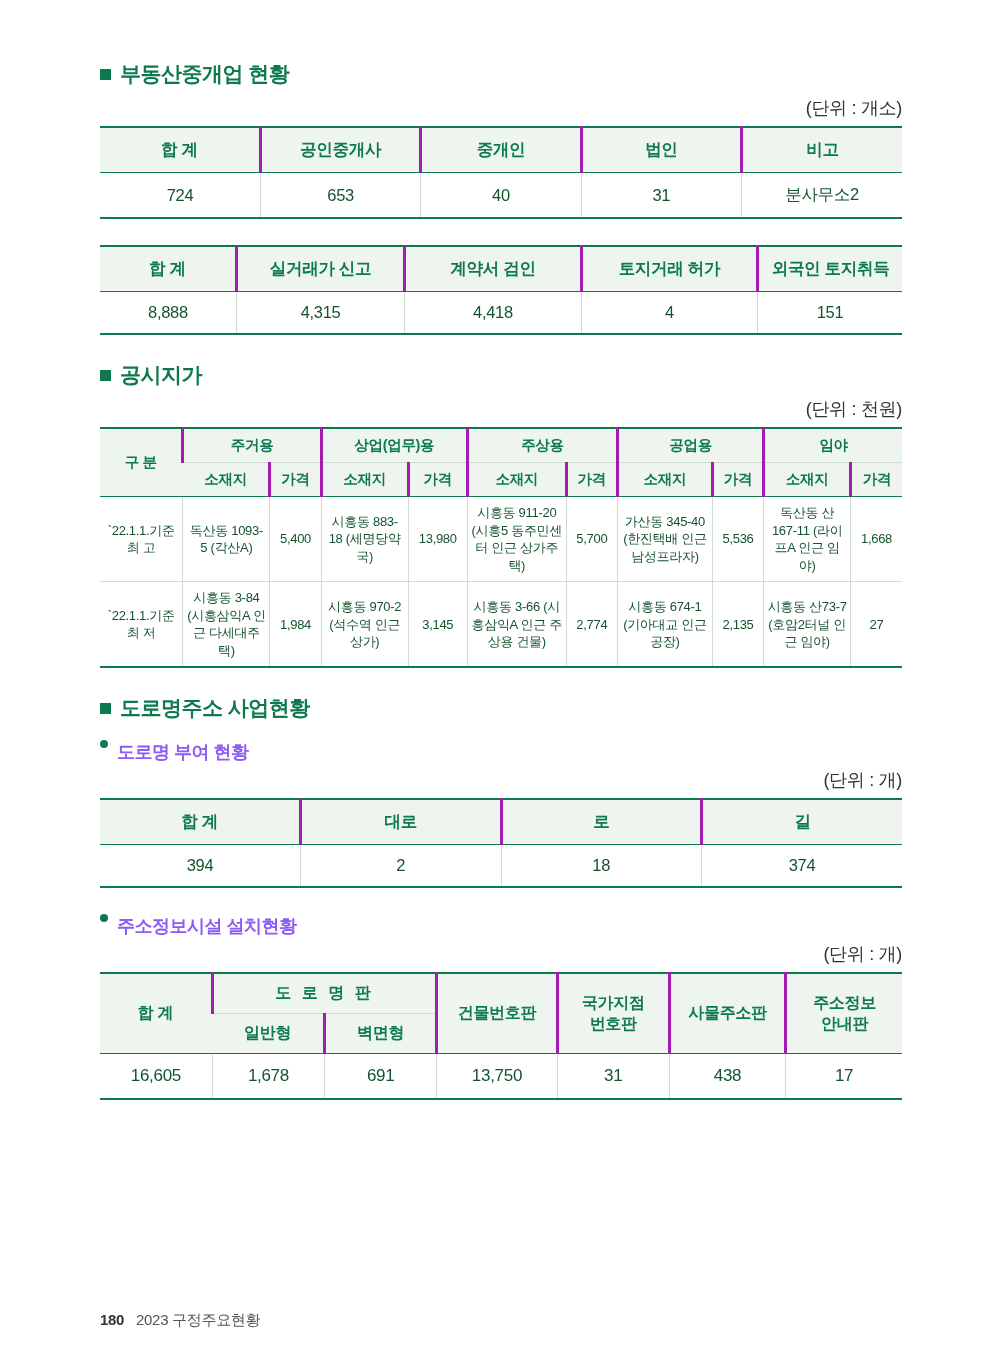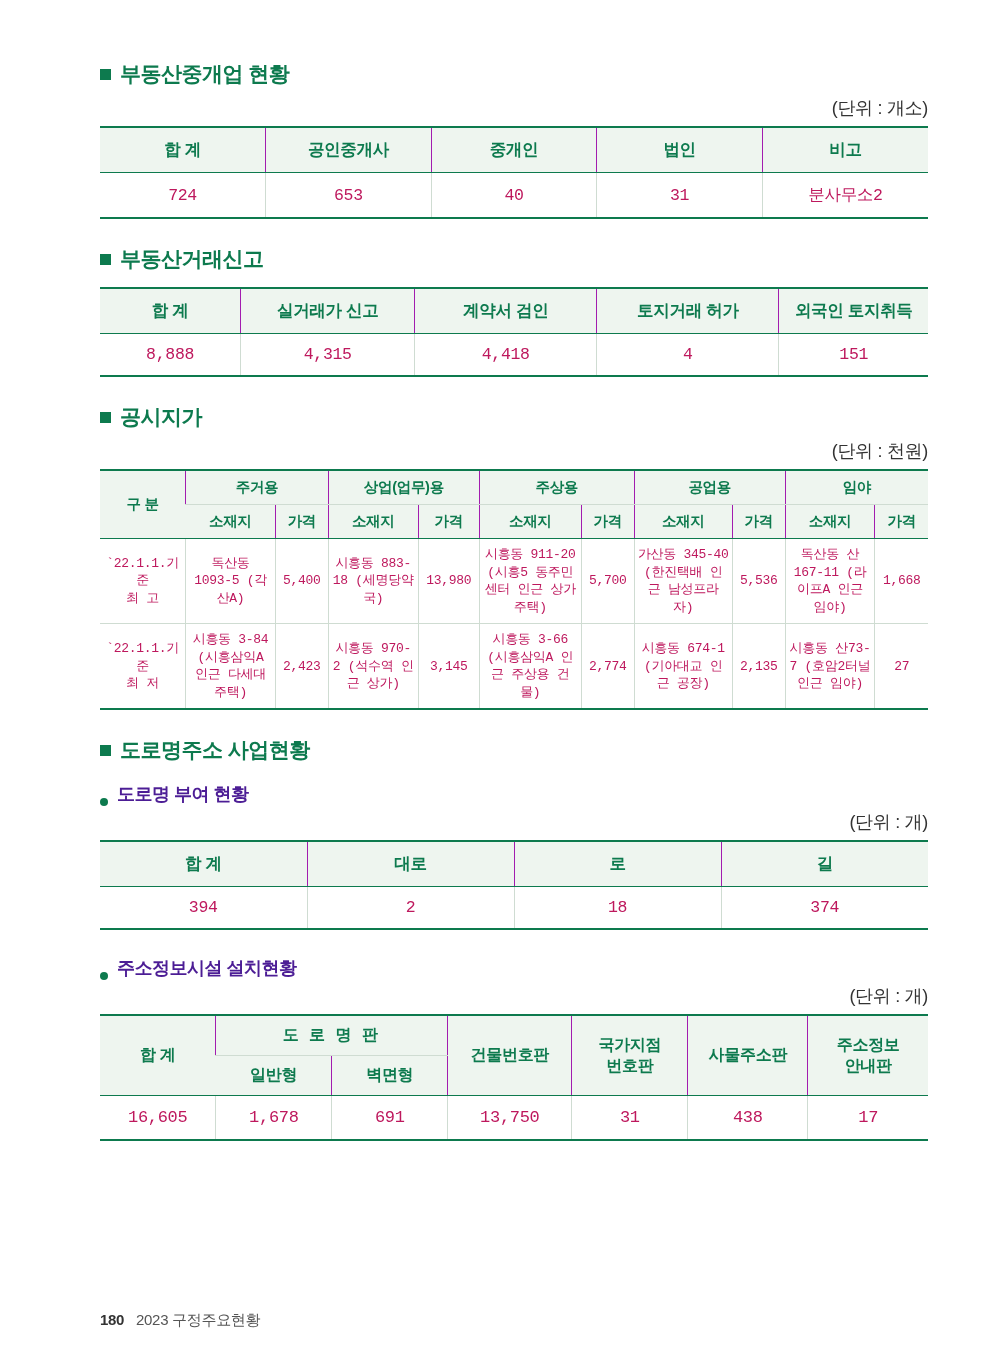--- a/index.html
+++ b/index.html
@@ -12,21 +12,21 @@
     background: #ffffff;
     font-family: "Liberation Sans", "DejaVu Sans", sans-serif;
     color: #1a1a1a;
     position: relative;
   }
   .page {
     position: relative;
     width: 1000px;
     height: 1358px;
     box-sizing: border-box;
-    padding: 60px 72px 0 100px;
+    padding: 60px 98px 0 100px;
   }
 
   
   .h-sec {
     display: flex;
     align-items: center;
     font-size: 21px;
     font-weight: bold;
     color: #0d7a4e;
     margin: 0 0 14px 0;
@@ -34,24 +34,24 @@
   }
   .h-sec .marker {
     width: 11px;
     height: 11px;
     background: #0d7a4e;
     margin-right: 9px;
     display: inline-block;
   }
   .h-sub {
     display: flex;
-    align-items: flex-end;
+    align-items: flex-start;
     font-size: 18px;
     font-weight: bold;
-    color: #4c1d95;
+    color: #8b5cf6;
     margin: 0 0 10px 0;
     letter-spacing: -0.5px;
   }
   .h-sub .dot {
     width: 8px;
     height: 8px;
     border-radius: 50%;
     background: #0d7a4e;
     margin-right: 9px;
     display: inline-block;
@@ -74,32 +74,31 @@
   table.tbl {
     border-top: 2px solid #0d7a4e;
     border-bottom: 2px solid #0d7a4e;
   }
   table.tbl th {
     background: #eef5ef;
     color: #0d7a4e;
     font-size: 16.5px;
     font-weight: bold;
     padding: 11px 4px;
-    border-left: 1px solid #a21caf;
+    border-left: 3px solid #a21caf;
     border-bottom: 1px solid #0d7a4e;
     letter-spacing: -0.3px;
   }
   table.tbl td {
     font-size: 16.5px;
     text-align: center;
     padding: 11px 4px;
     border-left: 1px solid #cfdcd2;
-    color: #be185d;
+    color: #14532d;
     letter-spacing: -0.3px;
-    font-family: Liberation Mono, monospace;
   }
   table.tbl th:first-child,
   table.tbl td:first-child {
     border-left: none;
   }
 
   
   table.gongsi th {
     font-size: 14.5px;
     padding: 7px 2px;
@@ -190,24 +189,20 @@
           <td>653</td>
           <td>40</td>
           <td>31</td>
           <td>분사무소2</td>
         </tr>
       </tbody>
     </table>
   </div>
 
   <div class="sec">
-    <div class="h-sec">
-      <span class="marker"></span>
-      <span>부동산거래신고</span>
-    </div>
     <table class="tbl">
       <colgroup>
         <col style="width:17%">
           <col style="width:21%">
           <col style="width:22%">
           <col style="width:22%">
           <col style="width:18%">
       </colgroup>
       <thead>
         <tr>
@@ -288,21 +283,21 @@
           <td class="nowrap">5,536</td>
           <td>독산동 산 167-11 (라이프A 인근 임야)</td>
           <td class="nowrap">1,668</td>
         </tr>
         <tr class="databody last">
           <td>
             <span>`22.1.1.기준</span><br>
             <span>최 저</span>
           </td>
           <td>시흥동 3-84 (시흥삼익A 인근 다세대주택)</td>
-          <td class="nowrap">2,423</td>
+          <td class="nowrap">1,984</td>
           <td>시흥동 970-2 (석수역 인근 상가)</td>
           <td class="nowrap">3,145</td>
           <td>시흥동 3-66 (시흥삼익A 인근 주상용 건물)</td>
           <td class="nowrap">2,774</td>
           <td>시흥동 674-1 (기아대교 인근 공장)</td>
           <td class="nowrap">2,135</td>
           <td>시흥동 산73-7 (호암2터널 인근 임야)</td>
           <td class="nowrap">27</td>
         </tr>
       </tbody>

